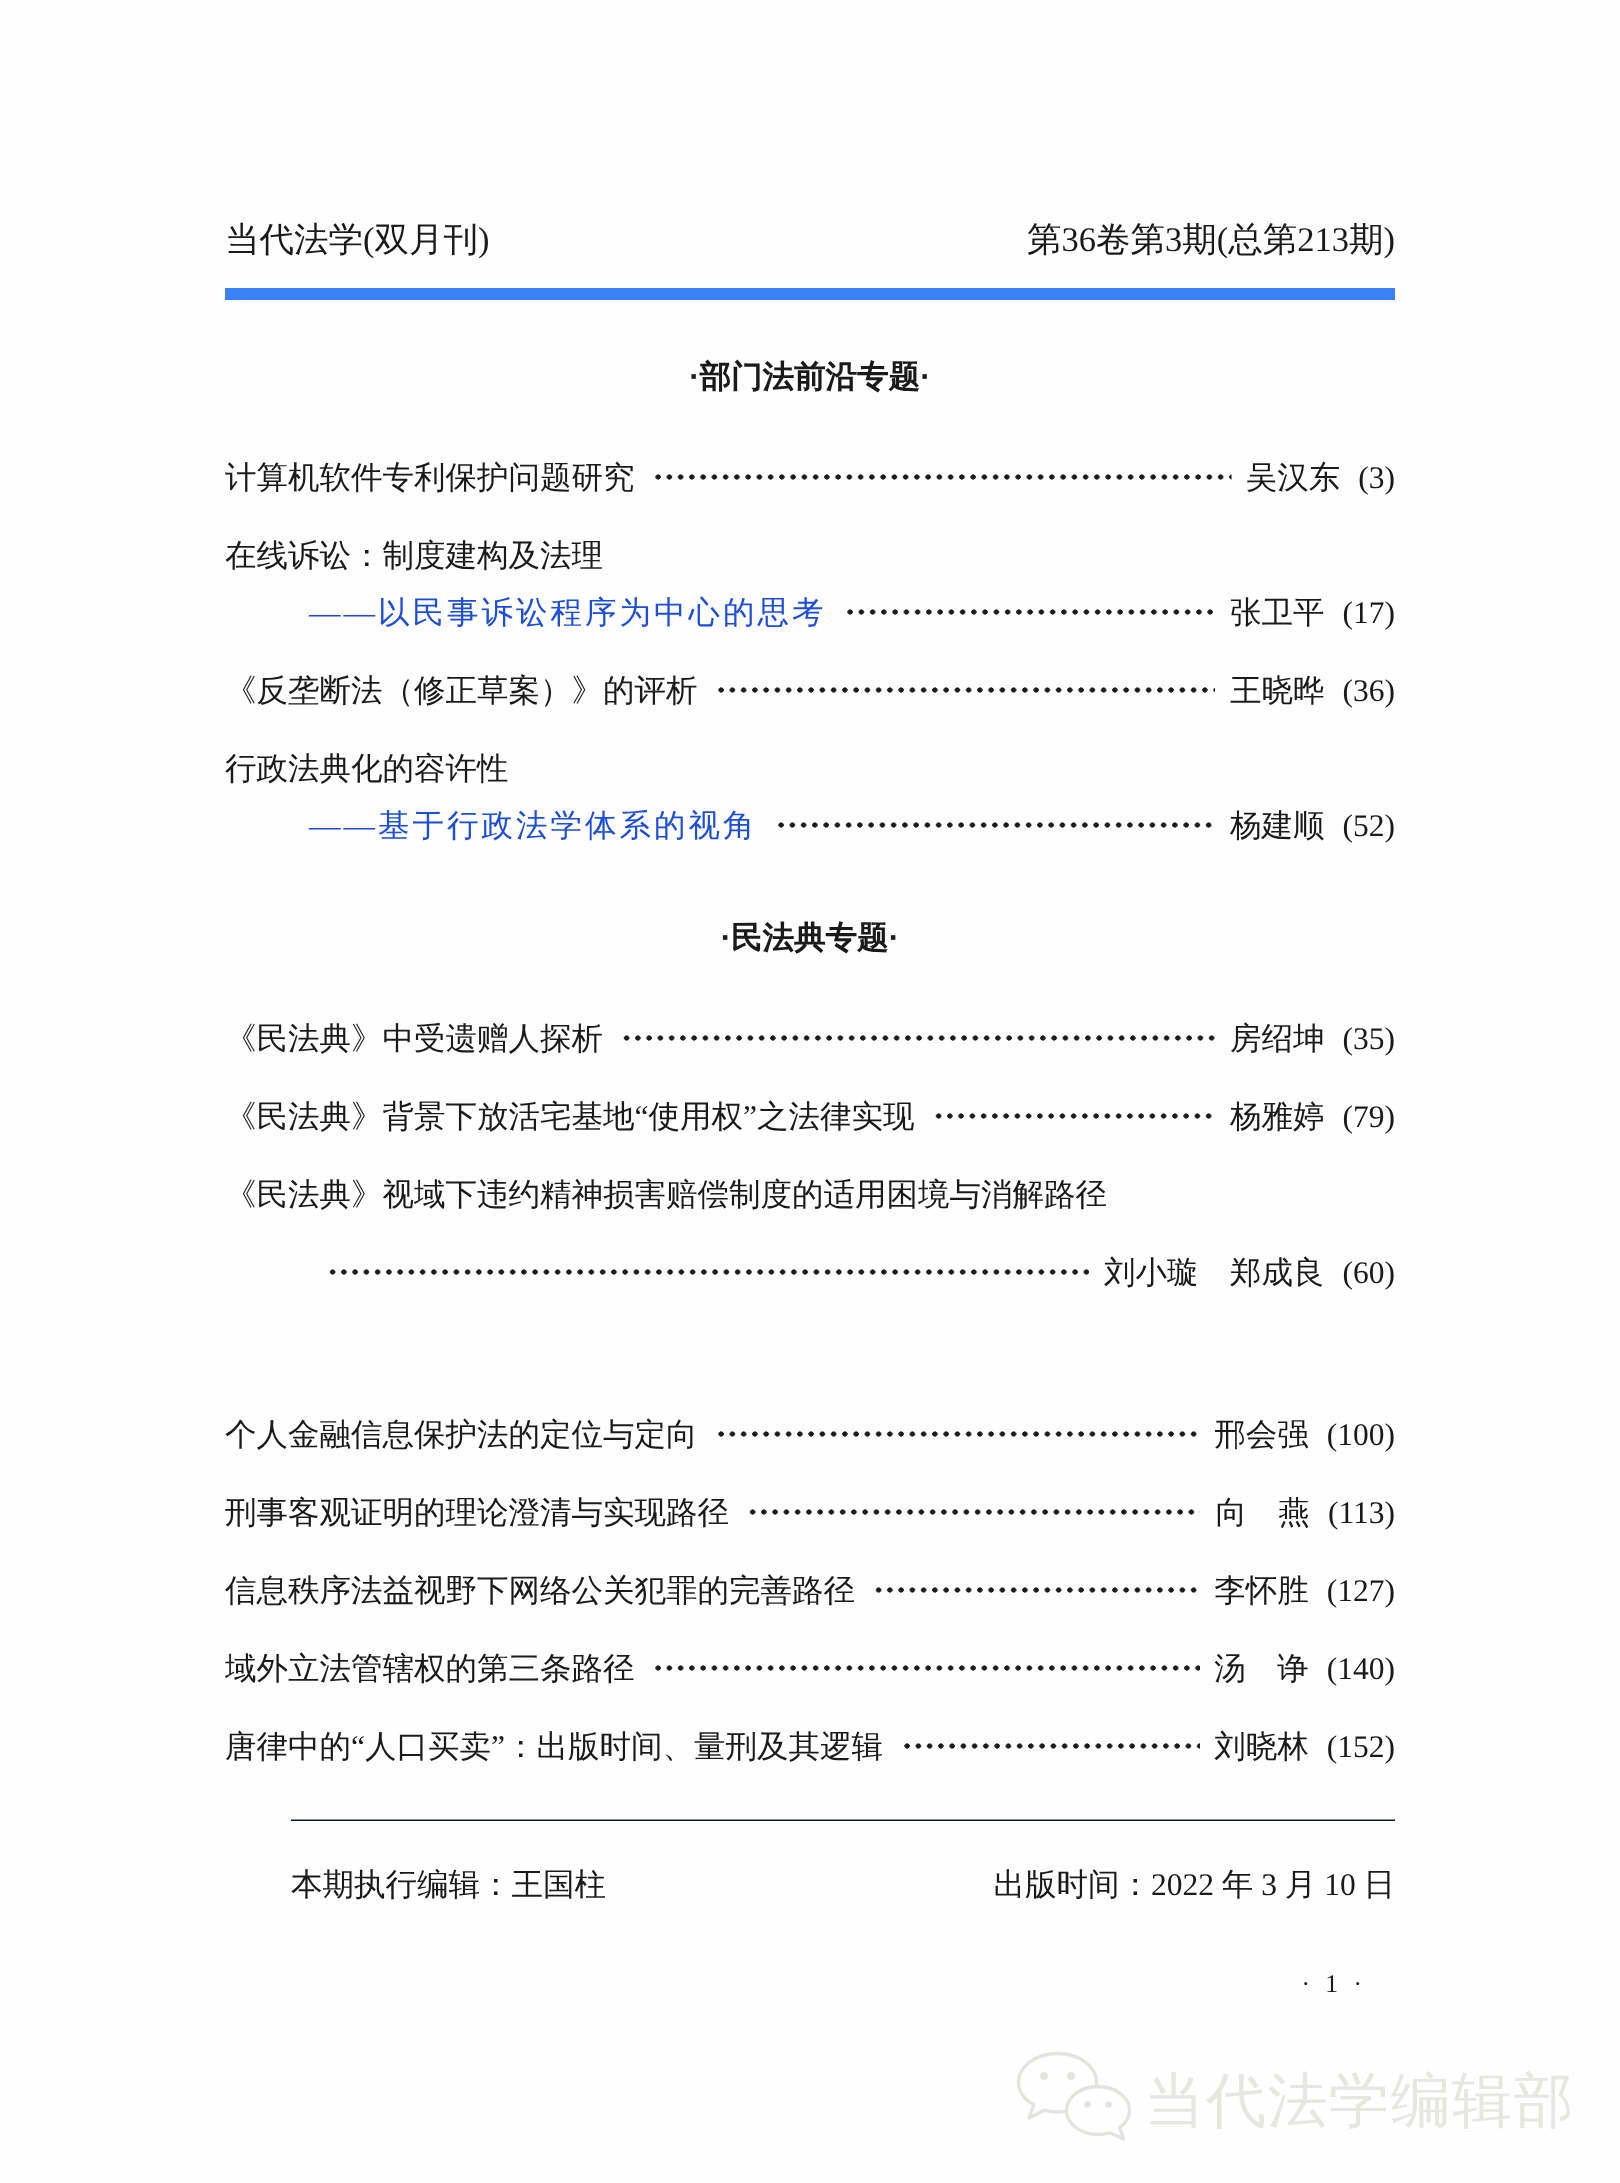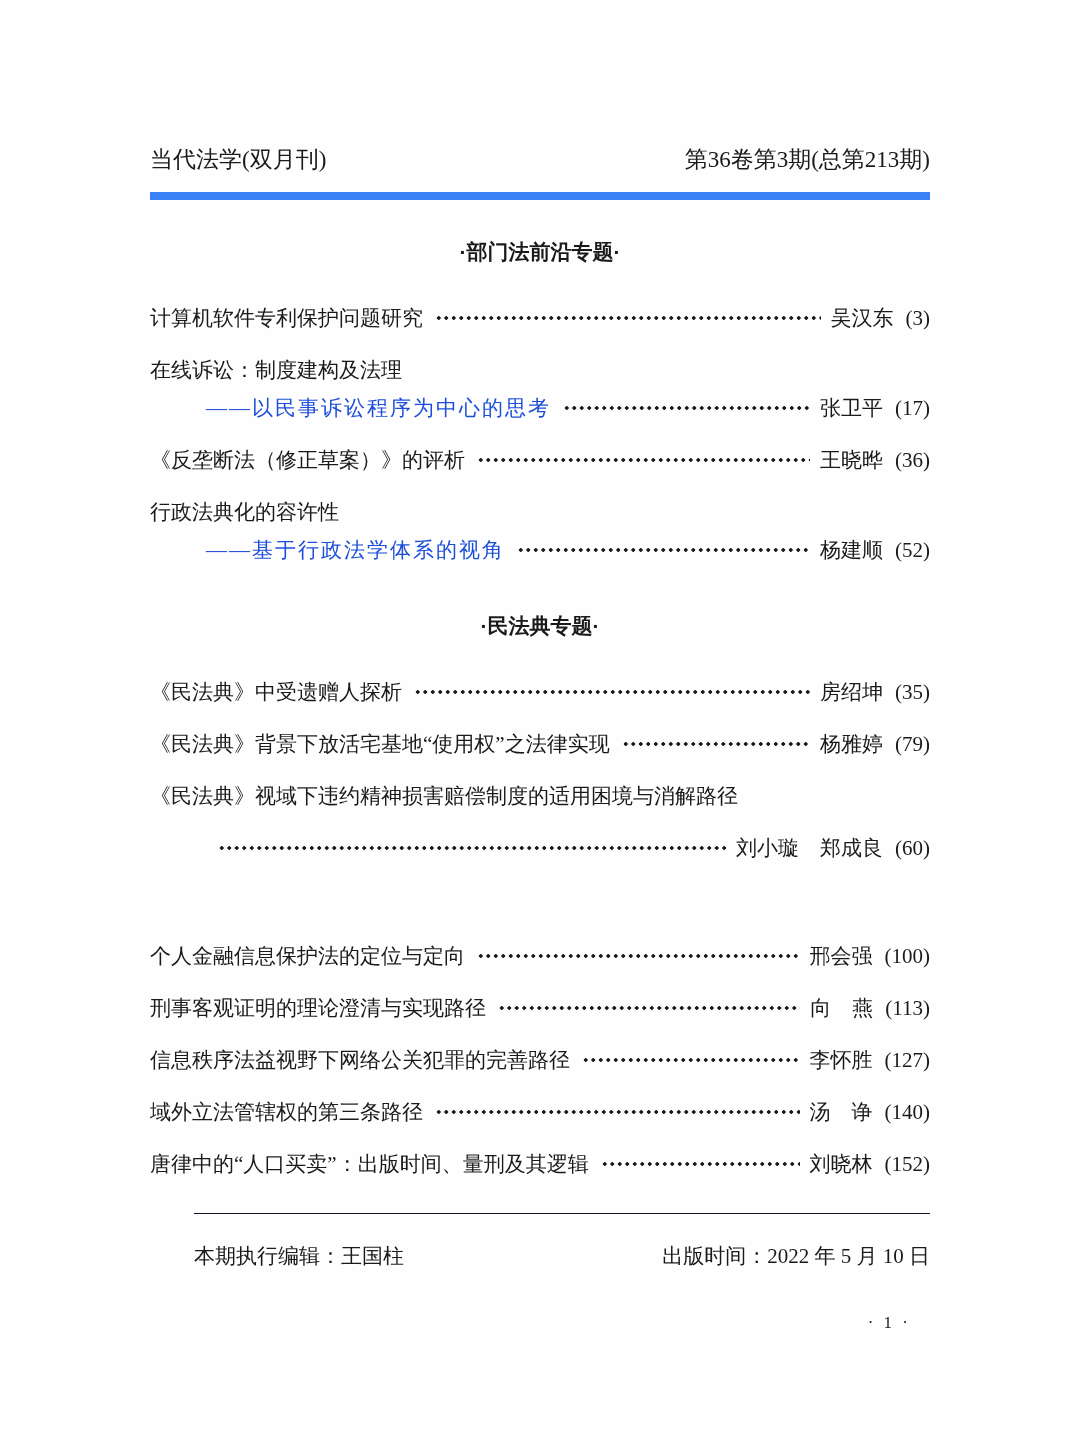--- a/index.html
+++ b/index.html
@@ -171,20 +171,37 @@
             <span class="author">刘晓林</span>
             <span class="pageref">(152)</span>
           </div>
         </div>
       </div>
   </div>
 
   <div class="footer">
     <div class="footer-line">
       <span>本期执行编辑：王国柱</span>
-      <span>出版时间：2022 年 5 月 10 日</span>
+      <span>出版时间：2022 年 3 月 10 日</span>
     </div>
   </div>
 
   <div class="page-num">· 1 ·</div>
 
+  <div class="watermark">
+    <span>
+      <svg width="82" height="64" viewBox="0 0 82 64">
+        <g fill="#fefefe" stroke="#e3e3df" stroke-width="2.2" stroke-linejoin="round">
+          <path d="M56 22c0-10.5-11.7-19-26-19S4 11.5 4 22c0 6.2 4 11.7 10.2 15.2L11 46l10.5-5.3c2.7.8 5.6 1.3 8.5 1.3 14.3 0 26-8.5 26-20z"></path>
+          <path d="M78 41c0-8.8-9.4-16-21-16s-21 7.2-21 16 9.4 16 21 16c2.7 0 5.3-.4 7.7-1.1L74 60l-2.6-7.6C75.5 49.5 78 45.5 78 41z"></path>
+        </g>
+        <g fill="#e3e3df">
+          <circle cx="21" cy="18" r="2.6"></circle>
+          <circle cx="39" cy="18" r="2.6"></circle>
+          <circle cx="50" cy="37" r="2.2"></circle>
+          <circle cx="64" cy="37" r="2.2"></circle>
+        </g>
+      </svg>
+    </span>
+    <span class="watermark-text">当代法学编辑部</span>
+  </div>
 
 </div>
 
 </body></html>

